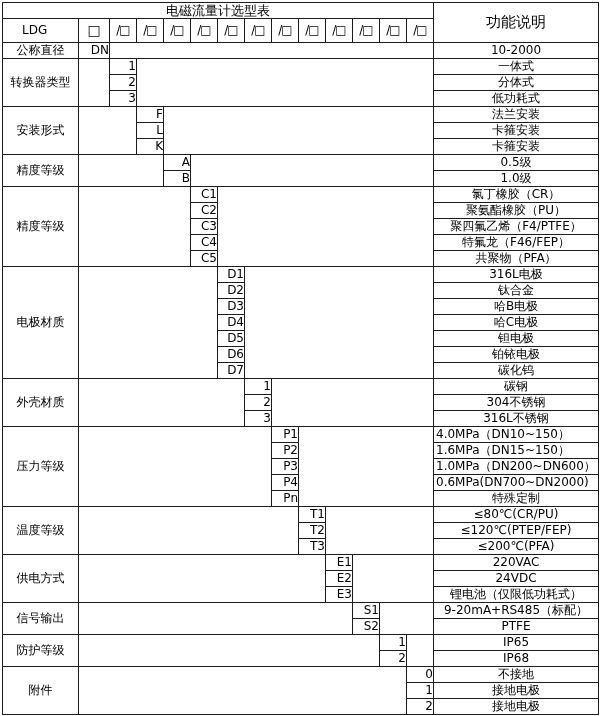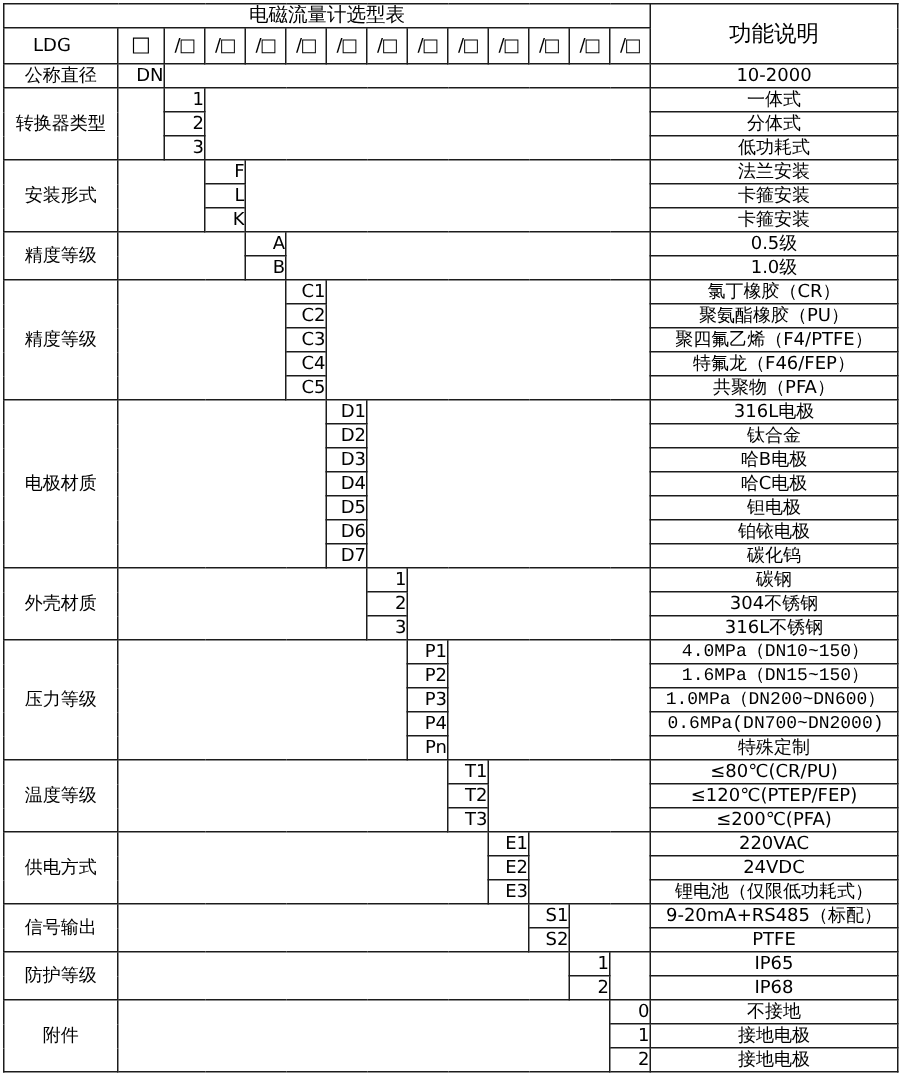--- a/index.html
+++ b/index.html
@@ -8,21 +8,21 @@
   td{border:1px solid #1c1c1c;padding:0;font-size:12px;text-align:center;vertical-align:middle;
      white-space:nowrap;overflow:hidden;line-height:15px;}
   tr.h16{height:16px;}
   tr.h24{height:24px;}
   td.title-cell{font-size:13px;margin-top:25px;}
   td.fn-head{font-size:15px;}
   td.lbl{font-size:12px;}
   td.lbl-left{text-align:left;padding-left:19px;}
   td.box-cell{font-size:14px;}
   td.obox-cell{font-size:12px;letter-spacing:-1px;}
-  td.desc-left{text-align:center;padding-left:2px;font-family:Liberation Mono, monospace;}
+  td.desc-left{text-align:left;padding-left:2px;}
   td.code-cell{font-size:12px;text-align:right;}
 </style>
 </head>
 <body>
 
 <div id="app">
     <table>
       <colgroup>
         <col style="width: 76px;">
         <col style="width: 31px;">

